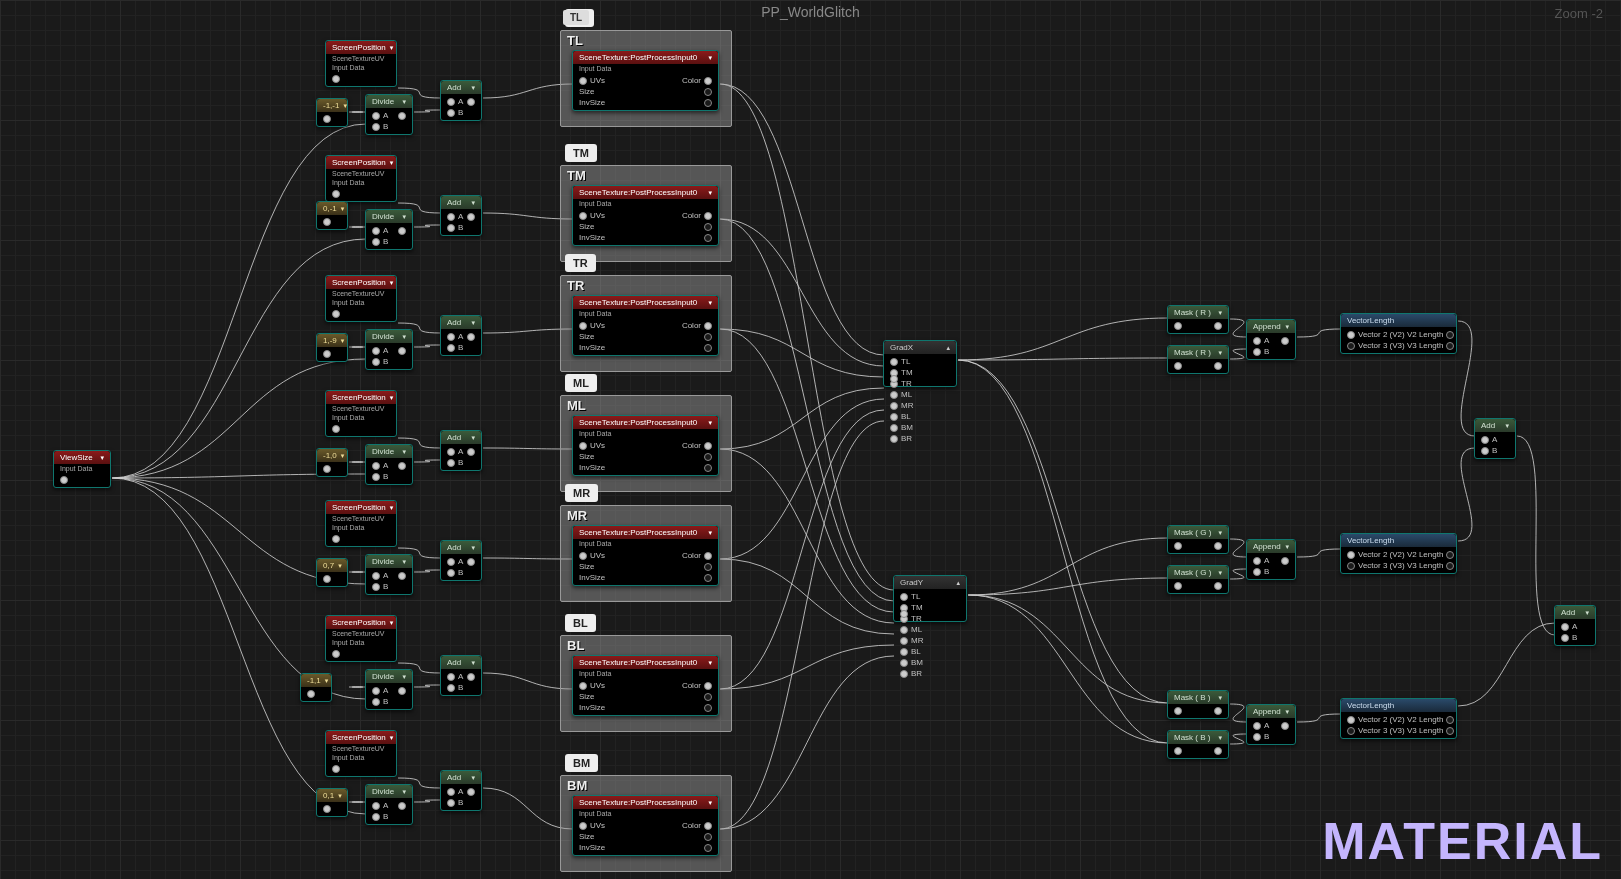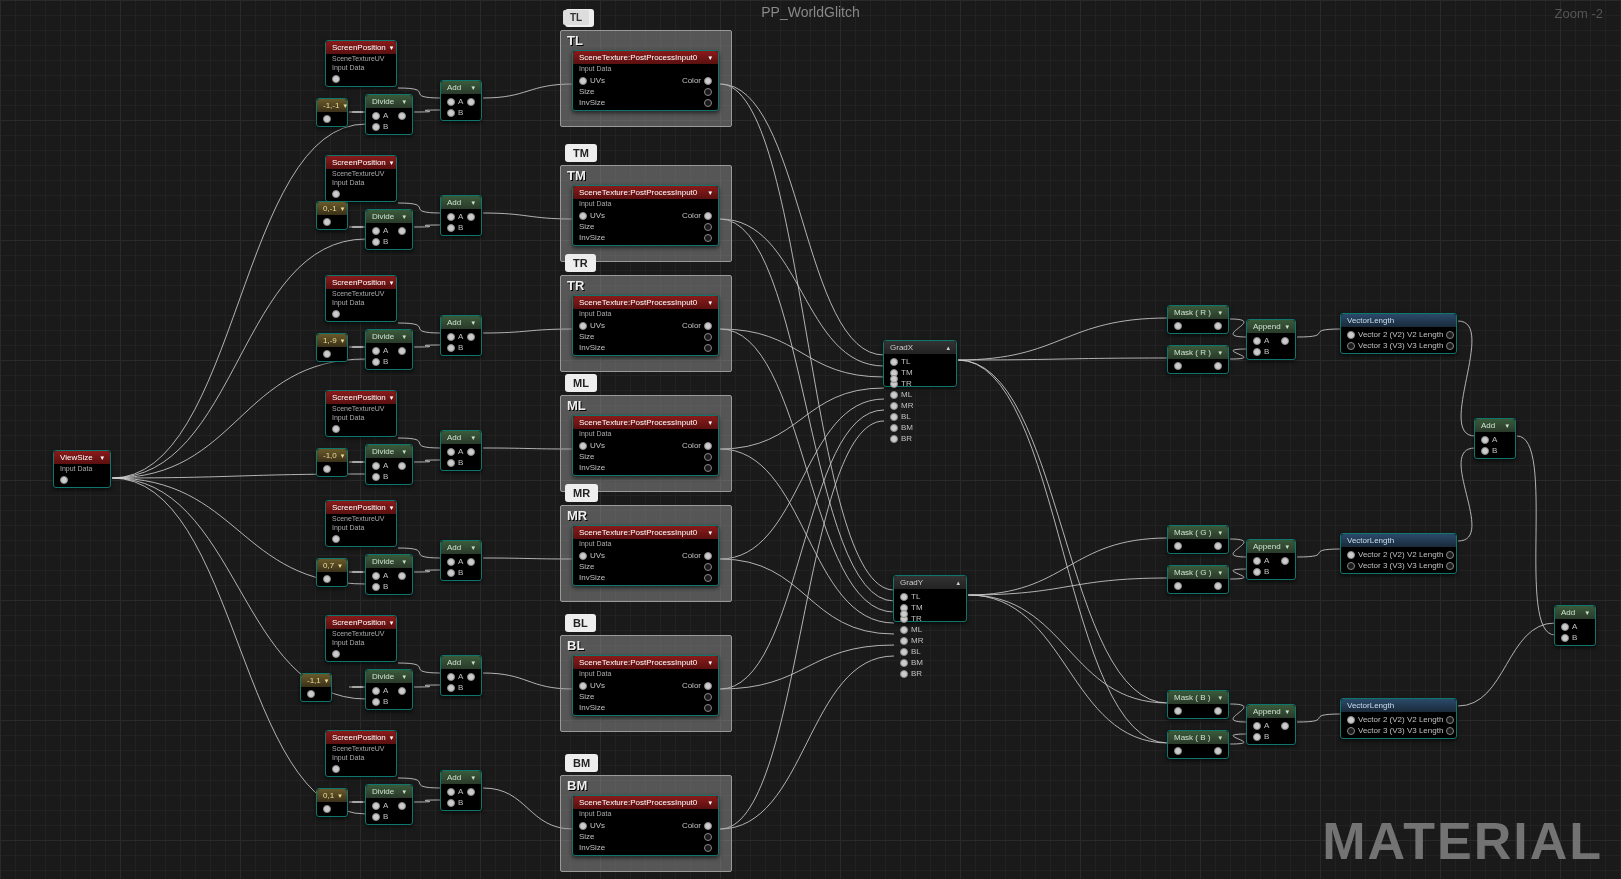--- a/index.html
+++ b/index.html
@@ -1,20 +1,20 @@
 <!DOCTYPE html>
 <html><head>
 <meta charset="utf-8">
 <style>
 body {margin:0;background:#1a1a1a;font-family:Arial,sans-serif;font-size:9px;color:#c0c0c0;overflow:hidden;position:relative;width:1621px;height:879px}
 .grid {position:absolute;inset:0;background-image:linear-gradient(#222 1px,transparent 1px),linear-gradient(90deg,#222 1px,transparent 1px);background-size:15px 15px}
 .grid::before {content:"";position:absolute;inset:0;background-image:linear-gradient(#2a2a2a 1px,transparent 1px),linear-gradient(90deg,#2a2a2a 1px,transparent 1px);background-size:120px 120px}
 .title {position:absolute;top:4px;left:50%;transform:translateX(-50%);color:#888;font-size:14px}
 .zoom {position:absolute;top:6px;right:18px;color:#555;font-size:13px}
-.watermark {position:absolute;bottom:8px;right:18px;color:#737373;font-size:52px;font-weight:bold;letter-spacing:2px}
+.watermark {position:absolute;bottom:8px;right:18px;color:#c4b5fd;font-size:52px;font-weight:bold;letter-spacing:2px}
 .node {position:absolute;background:#000000;border:1px solid #0f766e;border-radius:3px;box-shadow:0 2px 4px rgba(0,0,0,.6)}
 .node-hdr {padding:2px 6px;border-radius:3px 3px 0 0;font-size:8px;white-space:nowrap;display:flex;align-items:center;gap:4px}
 .node-hdr .chev {margin-left:auto;font-size:7px}
 .node-sub {padding:1px 6px;font-size:7px;color:#aaa}
 .node-body {padding:3px 6px;font-size:8px;display:flex;flex-direction:column;gap:2px}
 .row {display:flex;align-items:center;gap:3px;white-space:nowrap}
 .pin {width:6px;height:6px;border-radius:50%;border:1px solid #888;background:#1a1a1a;flex-shrink:0}
 .pin.solid {background:#ccc}
 .right {justify-content:space-between}
 .node.red .node-hdr {background:linear-gradient(#8b1a1a,#5a1010);color:#fff}

